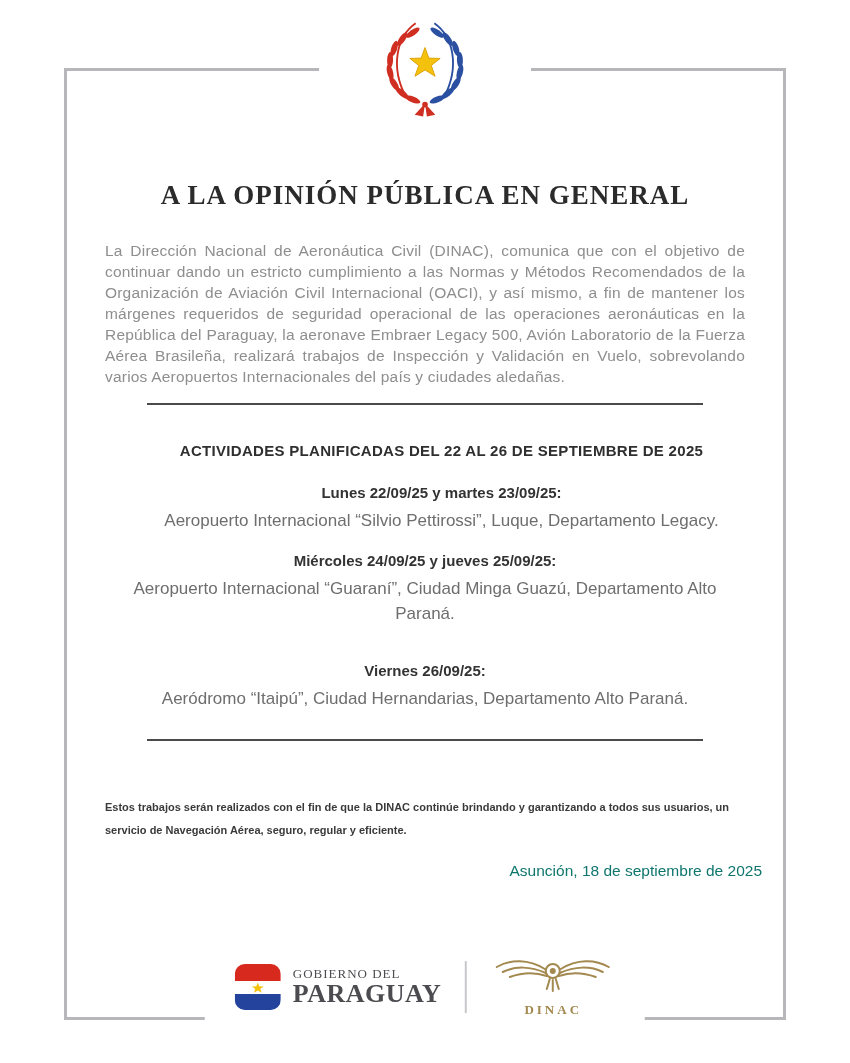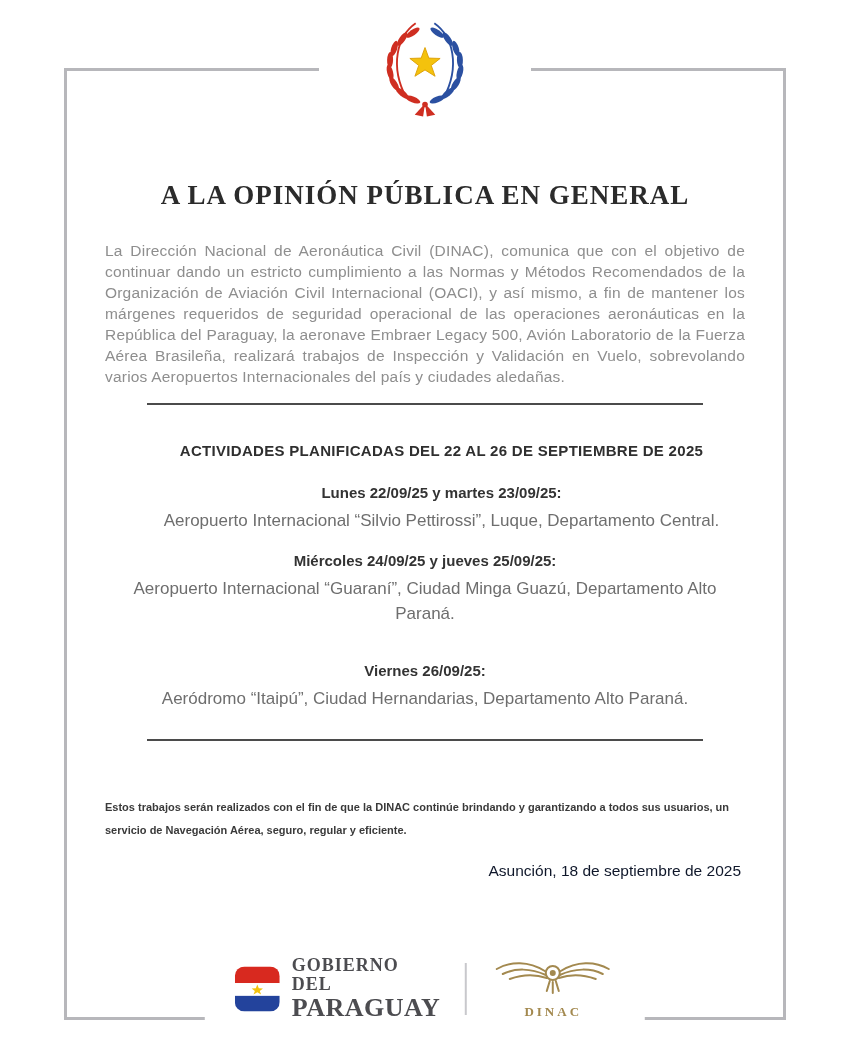--- a/index.html
+++ b/index.html
@@ -53,33 +53,33 @@
   .s2 .loc { max-width:600px; }
   .s3 .loc { max-width:645px; }
 
   .closing {
     position:absolute; top:768px; left:105px; width:655px;
     font-size:11px; font-weight:bold; color:#3a3a3a; line-height:22.5px;
     text-align:left; z-index:2;margin-top:28px;
   }
 
   .dateline {
-    position:absolute; top:862px; right:109px;
-    font-size:15.5px; color:#0f172a; z-index:2;
+    position:absolute; top:862px; right:88px;
+    font-size:15.5px; color:#0f766e; z-index:2;
   }
 
   .footer {
     position:absolute; top:948px; left:50%; transform:translateX(-50%);
     background:#ffffff; padding:8px 30px 16px 30px; z-index:3;
     display:flex; align-items:center; gap:24px;
   }
   .gov-logo { display:flex; align-items:center; gap:12px; }
   .gov-text { display:flex; flex-direction:column; line-height:1.05; }
   .gov-line1 {
-    font-family:"Liberation Serif", serif; font-weight:bold; font-size:18px;
+    font-family:"Liberation Serif", serif; font-weight:normal; font-size:13px;
     letter-spacing:1px; color:#4c4c50;
   }
   .gov-line2 {
     font-family:"Liberation Serif", serif; font-weight:bold; font-size:26px;
     letter-spacing:0.5px; color:#4c4c50;
   }
   .footer-divider { width:2px; height:52px; background:#c8c8cc; }
   .dinac-logo { display:flex; flex-direction:column; align-items:center; gap:2px; }
   .dinac-label {
     font-family:"Liberation Serif", serif; font-weight:bold; font-size:13px;
@@ -131,21 +131,21 @@
   <h1 class="title">A LA OPINIÓN PÚBLICA EN GENERAL</h1>
 
   <p class="intro">La Dirección Nacional de Aeronáutica Civil (DINAC), comunica que con el objetivo de continuar dando un estricto cumplimiento a las Normas y Métodos Recomendados de la Organización de Aviación Civil Internacional (OACI), y así mismo, a fin de mantener los márgenes requeridos de seguridad operacional de las operaciones aeronáuticas en la República del Paraguay, la aeronave Embraer Legacy 500, Avión Laboratorio de la Fuerza Aérea Brasileña, realizará trabajos de Inspección y Validación en Vuelo, sobrevolando varios Aeropuertos Internacionales del país y ciudades aledañas.</p>
 
   <div class="sep sep1"></div>
 
   <h2 class="heading">ACTIVIDADES PLANIFICADAS DEL 22 AL 26 DE SEPTIEMBRE DE 2025</h2>
 
   <section class="sched s1">
     <h3 class="dates">Lunes 22/09/25 y martes 23/09/25:</h3>
-    <p class="loc">Aeropuerto Internacional “Silvio Pettirossi”, Luque, Departamento Central.</p>
+    <p class="loc">Aeropuerto Internacional “Silvio Pettirossi”, Luque, Departamento Legacy.</p>
   </section>
 
   <section class="sched s2">
     <h3 class="dates">Miércoles 24/09/25 y jueves 25/09/25:</h3>
     <p class="loc">Aeropuerto Internacional “Guaraní”, Ciudad Minga Guazú, Departamento Alto Paraná.</p>
   </section>
 
   <section class="sched s3">
     <h3 class="dates">Viernes 26/09/25:</h3>
     <p class="loc">Aeródromo “Itaipú”, Ciudad Hernandarias, Departamento Alto Paraná.</p>

